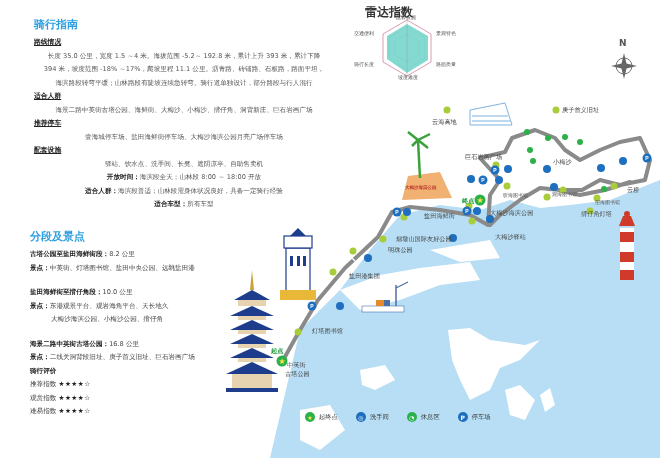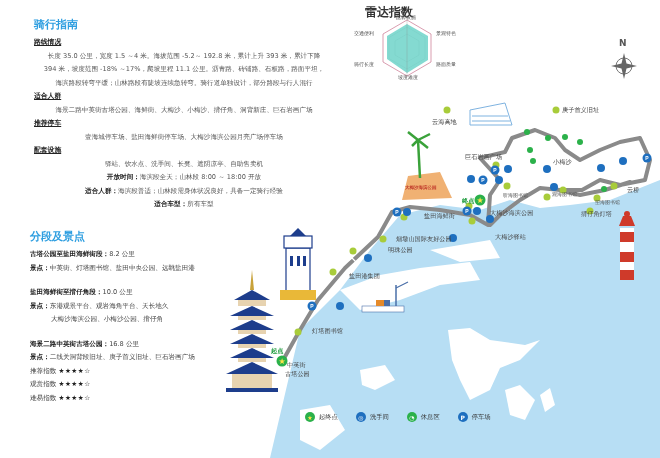--- a/index.html
+++ b/index.html
@@ -64,20 +64,21 @@
   <div>
     <div><span class="bl">盐田海鲜街至揹仔角段：</span><span>10.0 公里</span></div>
     <div><span class="bl">景点：</span><span>东港观景平台、观岩海角平台、天长地久</span></div>
     <div class="indent">大梅沙海滨公园、小梅沙公园、揹仔角</div>
   </div>
   <div class="gap"></div>
   <div>
     <div><span class="bl">海景二路中英街古塔公园：</span><span>16.8 公里</span></div>
     <div><span class="bl">景点：</span><span>二线关洞背段旧址、庚子首义旧址、巨石岩画广场</span></div>
   </div>
+  <div class="bl">骑行评价</div>
   <div><span>推荐指数</span> <span class="stars">★★★★☆</span></div>
   <div><span>观赏指数</span> <span class="stars">★★★★☆</span></div>
   <div><span>难易指数</span> <span class="stars">★★★★☆</span></div>
 </div>
 
 <div id="radar">
   <div class="radar-title">雷达指数</div>
   <svg width="120" height="76" style="position:absolute;left:0;top:0">
     <g transform="translate(67,44)">
       <polygon points="0,-28 24,-14 24,14 0,28 -24,14 -24,-14" fill="none" stroke="#c05a7a" stroke-width="0.6"></polygon>

